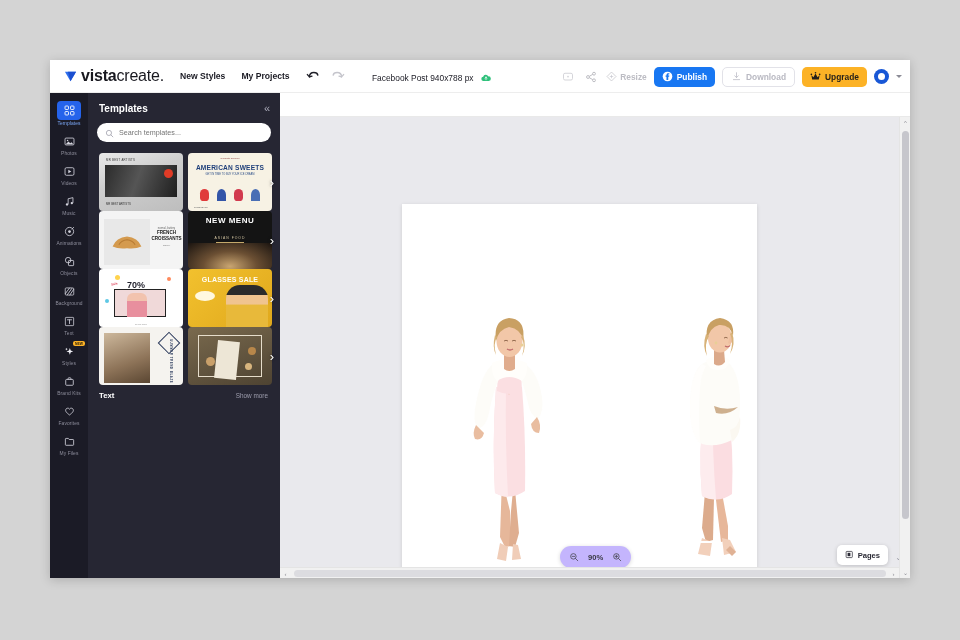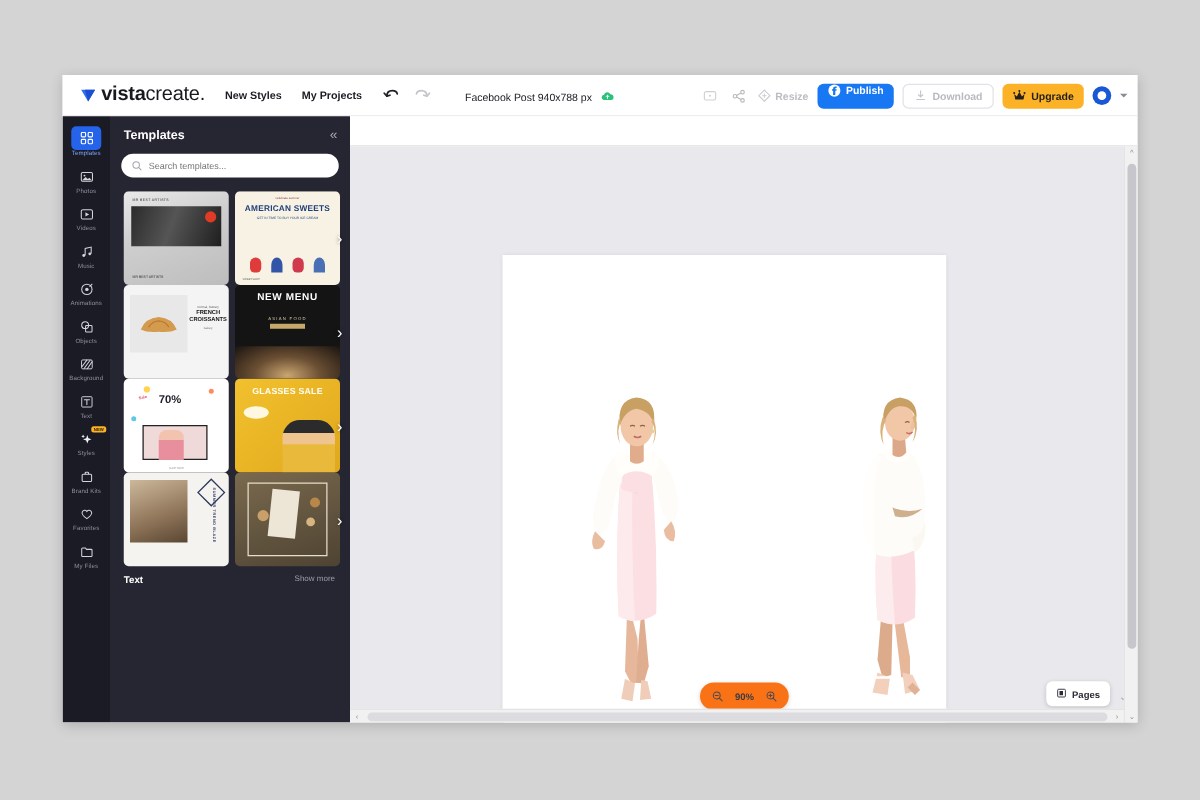--- a/index.html
+++ b/index.html
@@ -59,21 +59,21 @@
   }
   .hdr-tool {
     width: 16px; height: 16px; display:flex; align-items:center; justify-content:center;
     cursor: pointer; opacity: .55;
   }
   .resize-btn {
     display:flex; align-items:center; gap:3px; cursor:pointer;
     color: #b5b5bd; font-size: 8.4px; font-weight: 700; opacity:.9;
   }
   .btn-publish {
-    display:flex; align-items:flex-start; gap:4px;
+    display:flex; align-items:center; gap:4px;
     background: #1877f2; color:#fff; border-radius: 5px;
     height: 20px; padding: 0 8px; font-size: 8.4px; font-weight: 700;
     cursor: pointer;
   }
   .btn-download {
     display:flex; align-items:center; gap:4px;
     background: #fff; color:#b9b9c2; border: 1px solid #e2e2e8; border-radius: 5px;
     height: 20px; padding: 0 8px; font-size: 8.4px; font-weight: 700;
     cursor: pointer;
   }
@@ -155,21 +155,21 @@
   .sec-head {
     display:flex; align-items:center; justify-content:space-between;
     padding: 6px 12px 4px 11px;
   }
   .sec-title { font-size: 7.8px; color:#fff; font-weight:700; }
   .sec-more { font-size: 6.4px; color:#9d9dad; cursor:pointer; }
   .thumb-row {
     display:flex; gap: 5px; padding: 0 0 0 11px; position: relative;
   }
   .thumb {
-    width: 84px; height: 75px; border-radius: 4px; overflow:hidden;
+    width: 84px; height: 58px; border-radius: 4px; overflow:hidden;
     background:#fff; flex: 0 0 auto; cursor:pointer; position:relative;
   }
   .row-next {
     position:absolute; right: 6px; top: 50%; transform: translateY(-50%);
     color:#fff; font-size: 13px; text-shadow: 0 0 3px rgba(0,0,0,.6);
     cursor:pointer; z-index: 4; line-height:1;
   }
 
   
   .t-dark-photo { background: linear-gradient(160deg,#e9e9e9 0%,#cfcfcf 40%,#bdbdbd 100%); position:relative; }
@@ -256,21 +256,21 @@
 
   
   .fig { position:absolute; }
   #fig1 { left: 60px; top: 107px; width: 96px; height: 258px; }
   #fig2 { left: 278px; top: 108px; width: 80px; height: 250px; }
   .fig svg { display:block; width:100%; height:100%; }
 
   
   #zoom-ctl {
     position: absolute; left: 280px; bottom: 10px;
-    height: 22px; background:#f97316; border-radius: 11px;
+    height: 22px; background:#c4b5fd; border-radius: 11px;
     box-shadow: 0 1px 4px rgba(0,0,0,0.16);
     display:flex; align-items:center; gap: 9px; padding: 0 9px; text-align: right;
   }
   #zoom-val { font-size: 7.6px; color:#3a3a44; font-weight: 700; }
   .zi { cursor:pointer; display:flex;align-items:center;justify-content:center;}
 
   
   #pages-btn {
     position: absolute; right: 22px; bottom: 13px;
     height: 20px; background:#fff; border-radius: 5px;

